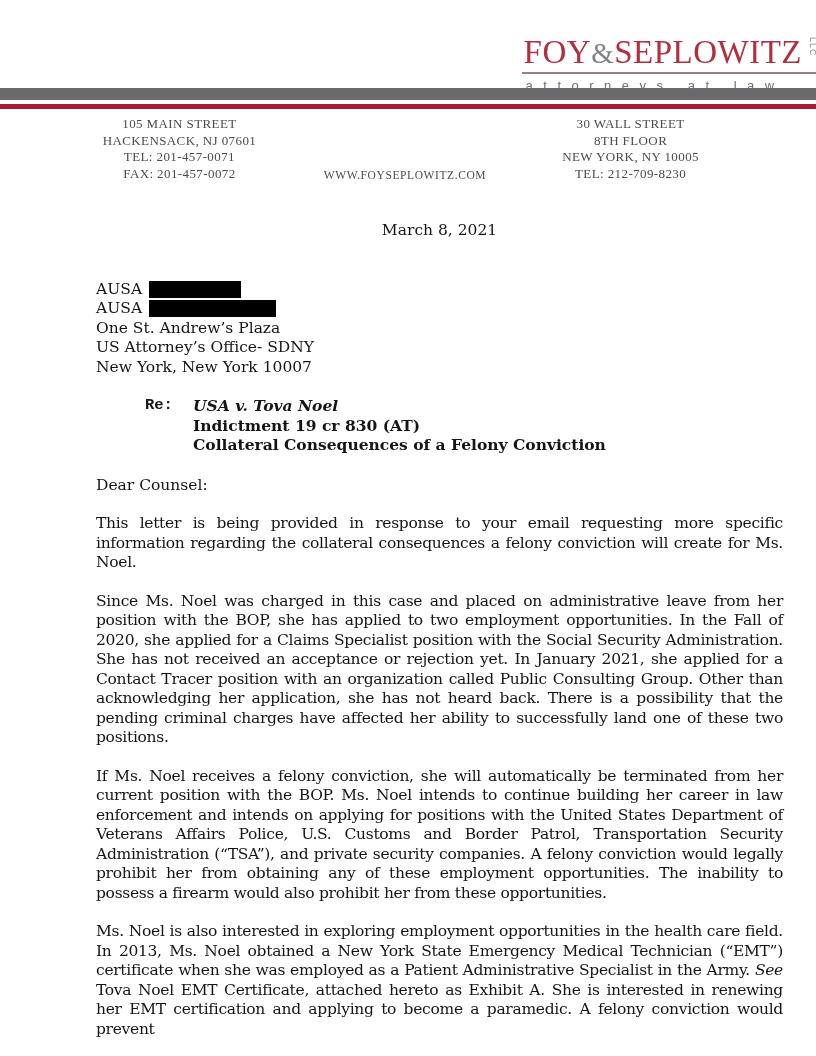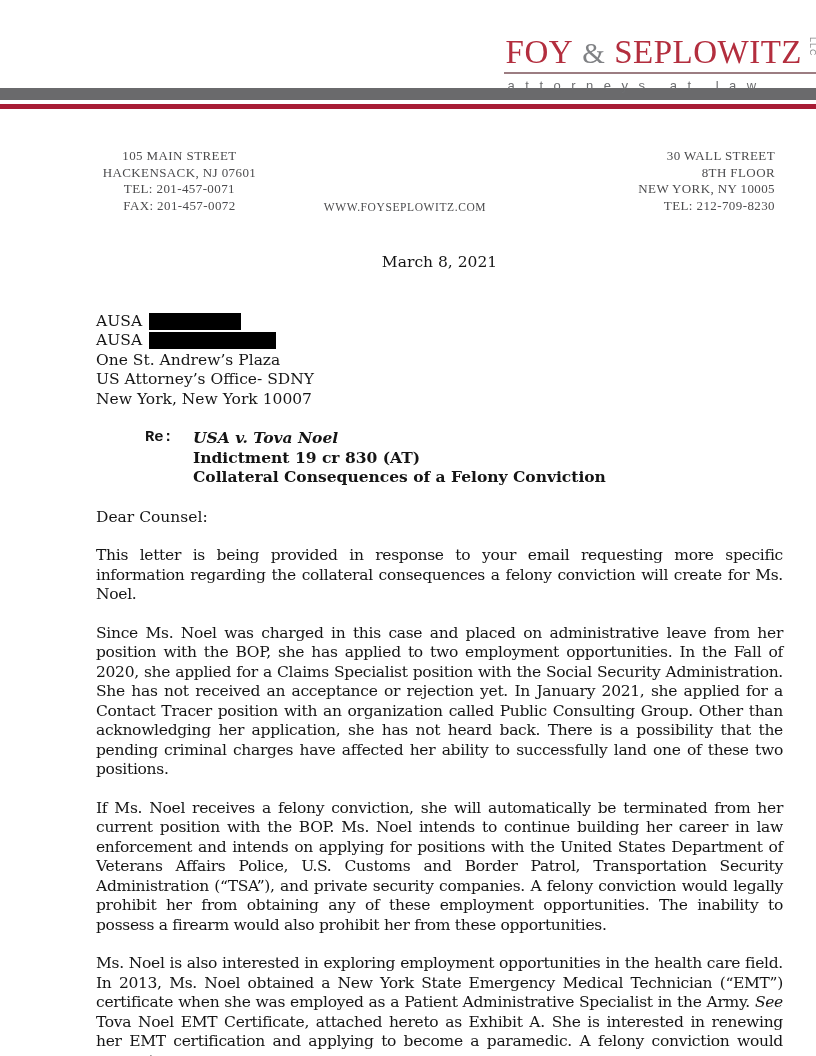--- a/index.html
+++ b/index.html
@@ -26,21 +26,20 @@
   .emblem { width:96px; height:61px; display:block; }
   .emblem text {
     font-family:"Liberation Serif", serif;
     fill:#b32e3e;
   }
   .logo-text { display:flex; flex-direction:column; }
   .firm-name {
     position:relative;
     display:flex;
     align-items:baseline;
-    gap:9px;
     font-family:"Liberation Serif", serif;
     font-size:33px;
     line-height:1;
     letter-spacing:0.5px;
     color:#b32e3e;
     border-bottom:2px solid #9c7d82;
     padding:0 14px 3px 2px;
   }
   .firm-name .amp { color:#808285; font-size:29px; }
   .firm-name .llc {
@@ -70,21 +69,21 @@
     display:flex;
     align-items:flex-end;
     padding:7px 41px 0 35px;
     font-family:"Liberation Serif", serif;
     color:#4b4b4d;
     font-size:13px;
     letter-spacing:0.4px;
   }
   .offices .col { flex:1 1 0; line-height:16.5px; }
   .office-left  { text-align:center; }
-  .office-right { text-align:right;margin-top:32px; }
+  .office-right { text-align:center; }
   .website {
     flex:0 0 auto;
     font-size:11.5px;
     letter-spacing:0.6px;
     padding-bottom:1px;
   }
 
   
   .letter {
     padding:0 33px 0 96px;

